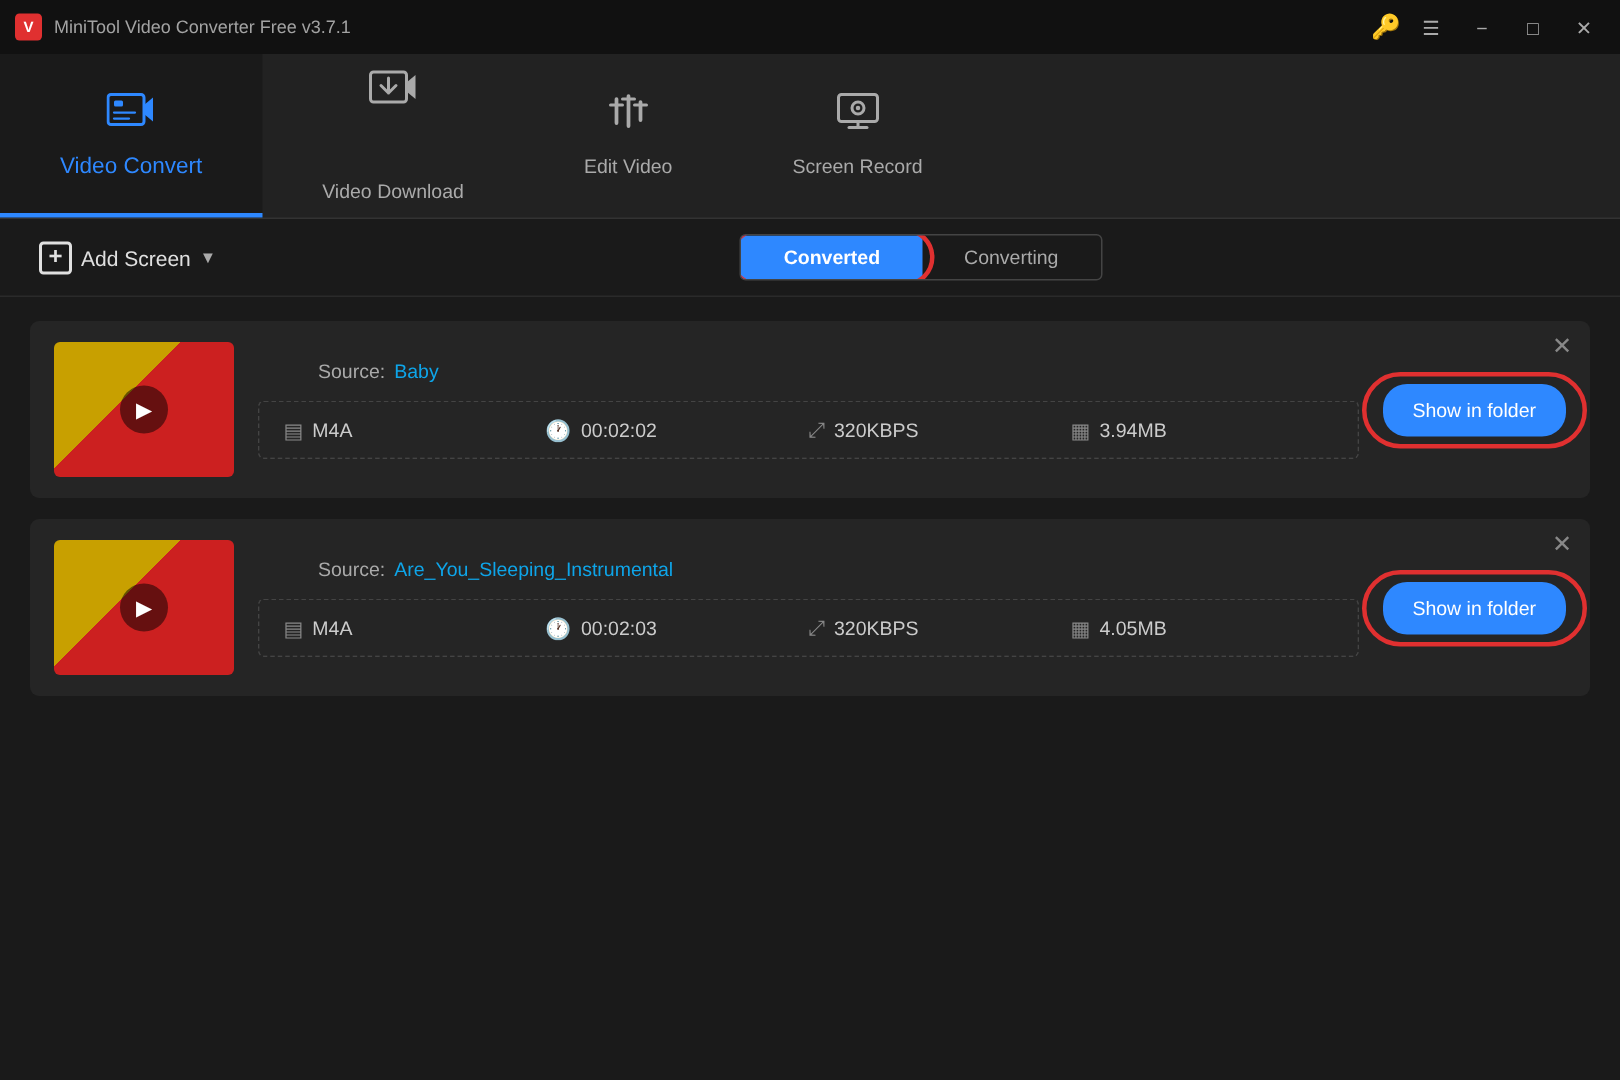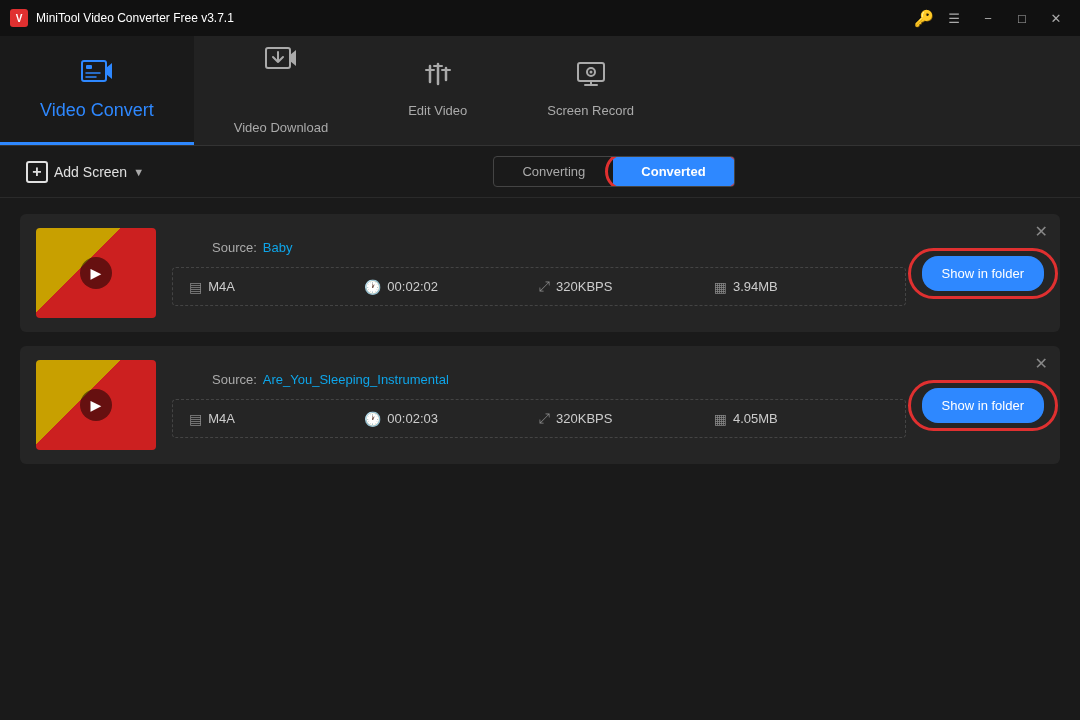--- a/index.html
+++ b/index.html
@@ -34,21 +34,21 @@
       border-radius: 3px;
       display: flex;
       align-items: center;
       justify-content: center;
       font-size: 10px;
       font-weight: bold;
       color: white;
     }
     .title-text {
       font-size: 12px;
-      color: #ffffff;
+      color: #a3a3a3;
     }
     .title-bar-right {
       display: flex;
       align-items: center;
       gap: 6px;
     }
     .title-btn {
       width: 28px;
       height: 22px;
       background: transparent;
@@ -314,21 +314,21 @@
 
   <div class="nav-item active">
     <div class="nav-icon">
       <svg width="32" height="28" viewBox="0 0 32 28" fill="none">
         <rect x="1" y="4" width="24" height="20" rx="2" stroke="#2e88ff" stroke-width="2" fill="none"></rect>
         <path d="M25 11l6-5v16l-6-5V11z" fill="#2e88ff"></path>
         <rect x="5" y="8" width="6" height="4" rx="1" fill="#2e88ff"></rect>
         <path d="M5 16h14M5 20h10" stroke="#2e88ff" stroke-width="1.5" stroke-linecap="round"></path>
       </svg>
     </div>
-    <span style="color:#2e88ff;font-size:18px;">Video Convert</span>
+    <span style="color:#2e88ff;font-size:15px;">Video Convert</span>
   </div>
 
   <div class="nav-item">
     <div class="nav-icon">
       <svg width="32" height="28" viewBox="0 0 32 28" fill="none">
         <rect x="1" y="4" width="24" height="20" rx="2" stroke="#aaa" stroke-width="2" fill="none"></rect>
         <path d="M25 11l6-5v16l-6-5V11z" fill="#aaa"></path>
         <path d="M13 8v10M8 13l5 5 5-5" stroke="#aaa" stroke-width="2" stroke-linecap="round" stroke-linejoin="round"></path>
       </svg>
     </div>
@@ -360,22 +360,22 @@
 </div>
 
 <div class="toolbar">
   <button class="add-files-btn">
     <div class="add-files-icon">+</div>
     <span>Add Screen</span>
     <span class="dropdown-arrow">▼</span>
   </button>
 
   <div class="tab-group" style="margin-left:auto;margin-right:auto;">
+    <button class="tab-btn active tab-circled">Converted</button>
     <button class="tab-btn">Converting</button>
-    <button class="tab-btn active tab-circled">Converted</button>
   </div>
 </div>
 
 <div class="content">
 
   <div class="file-card">
     <div class="file-thumbnail">
       <div class="play-btn-overlay">▶</div>
     </div>
     <div class="file-info">

